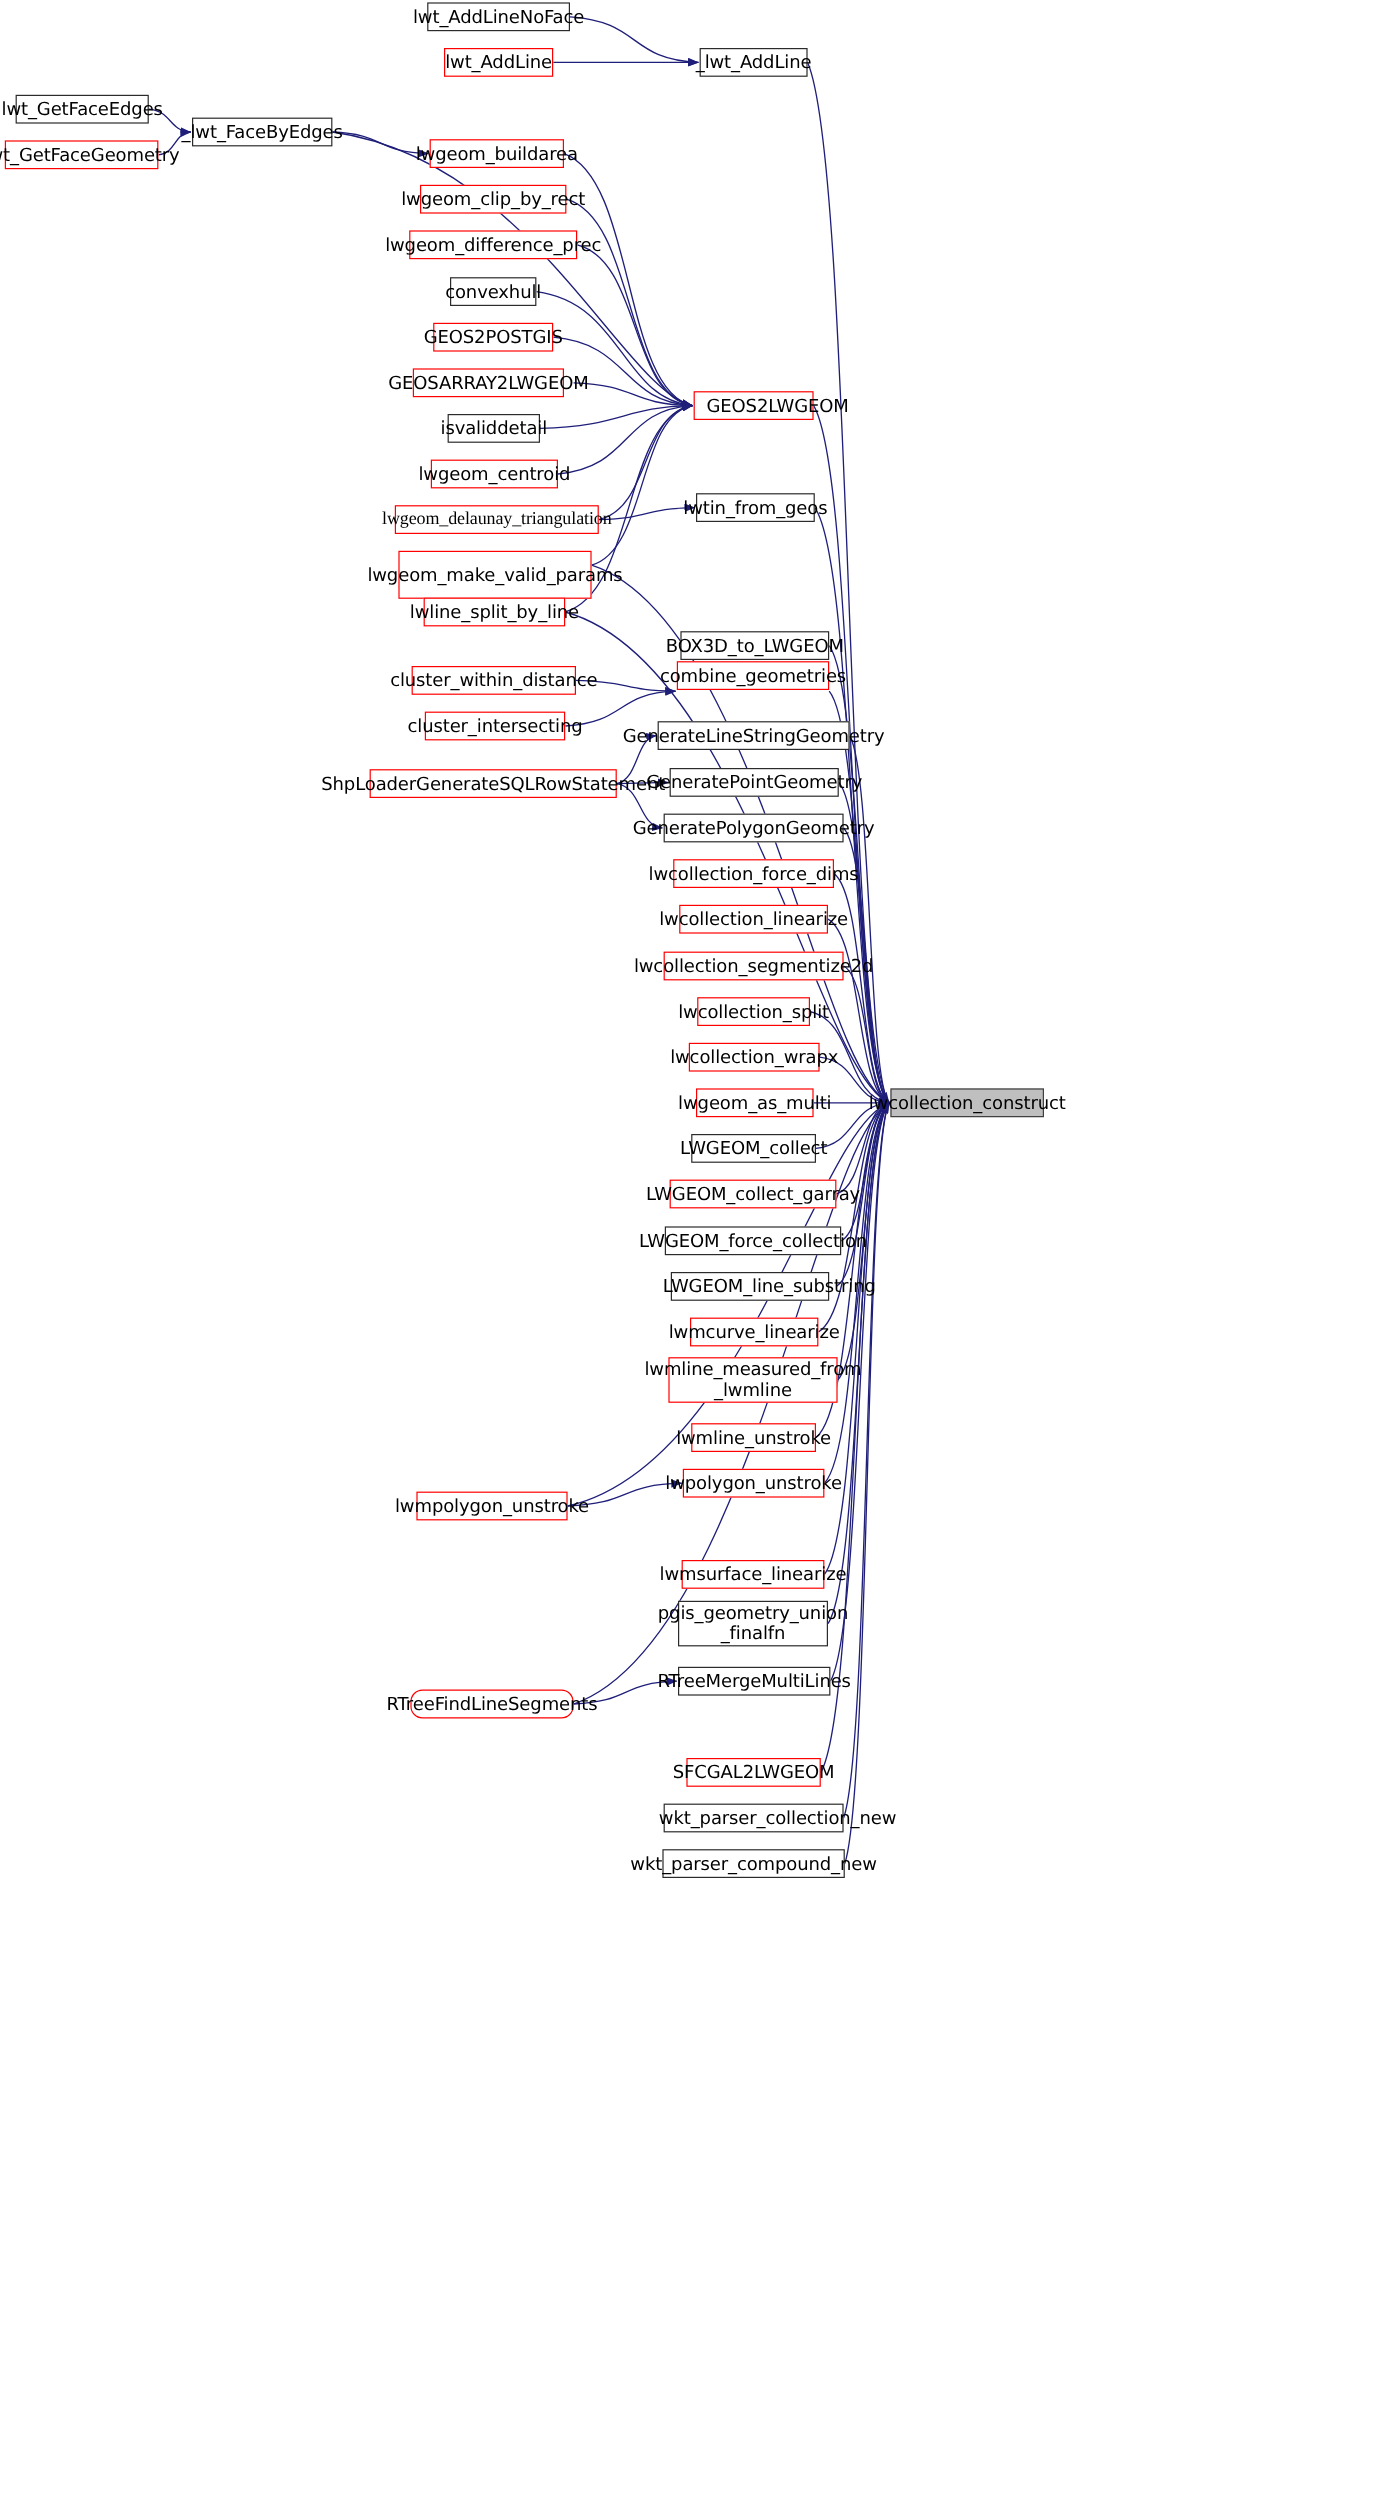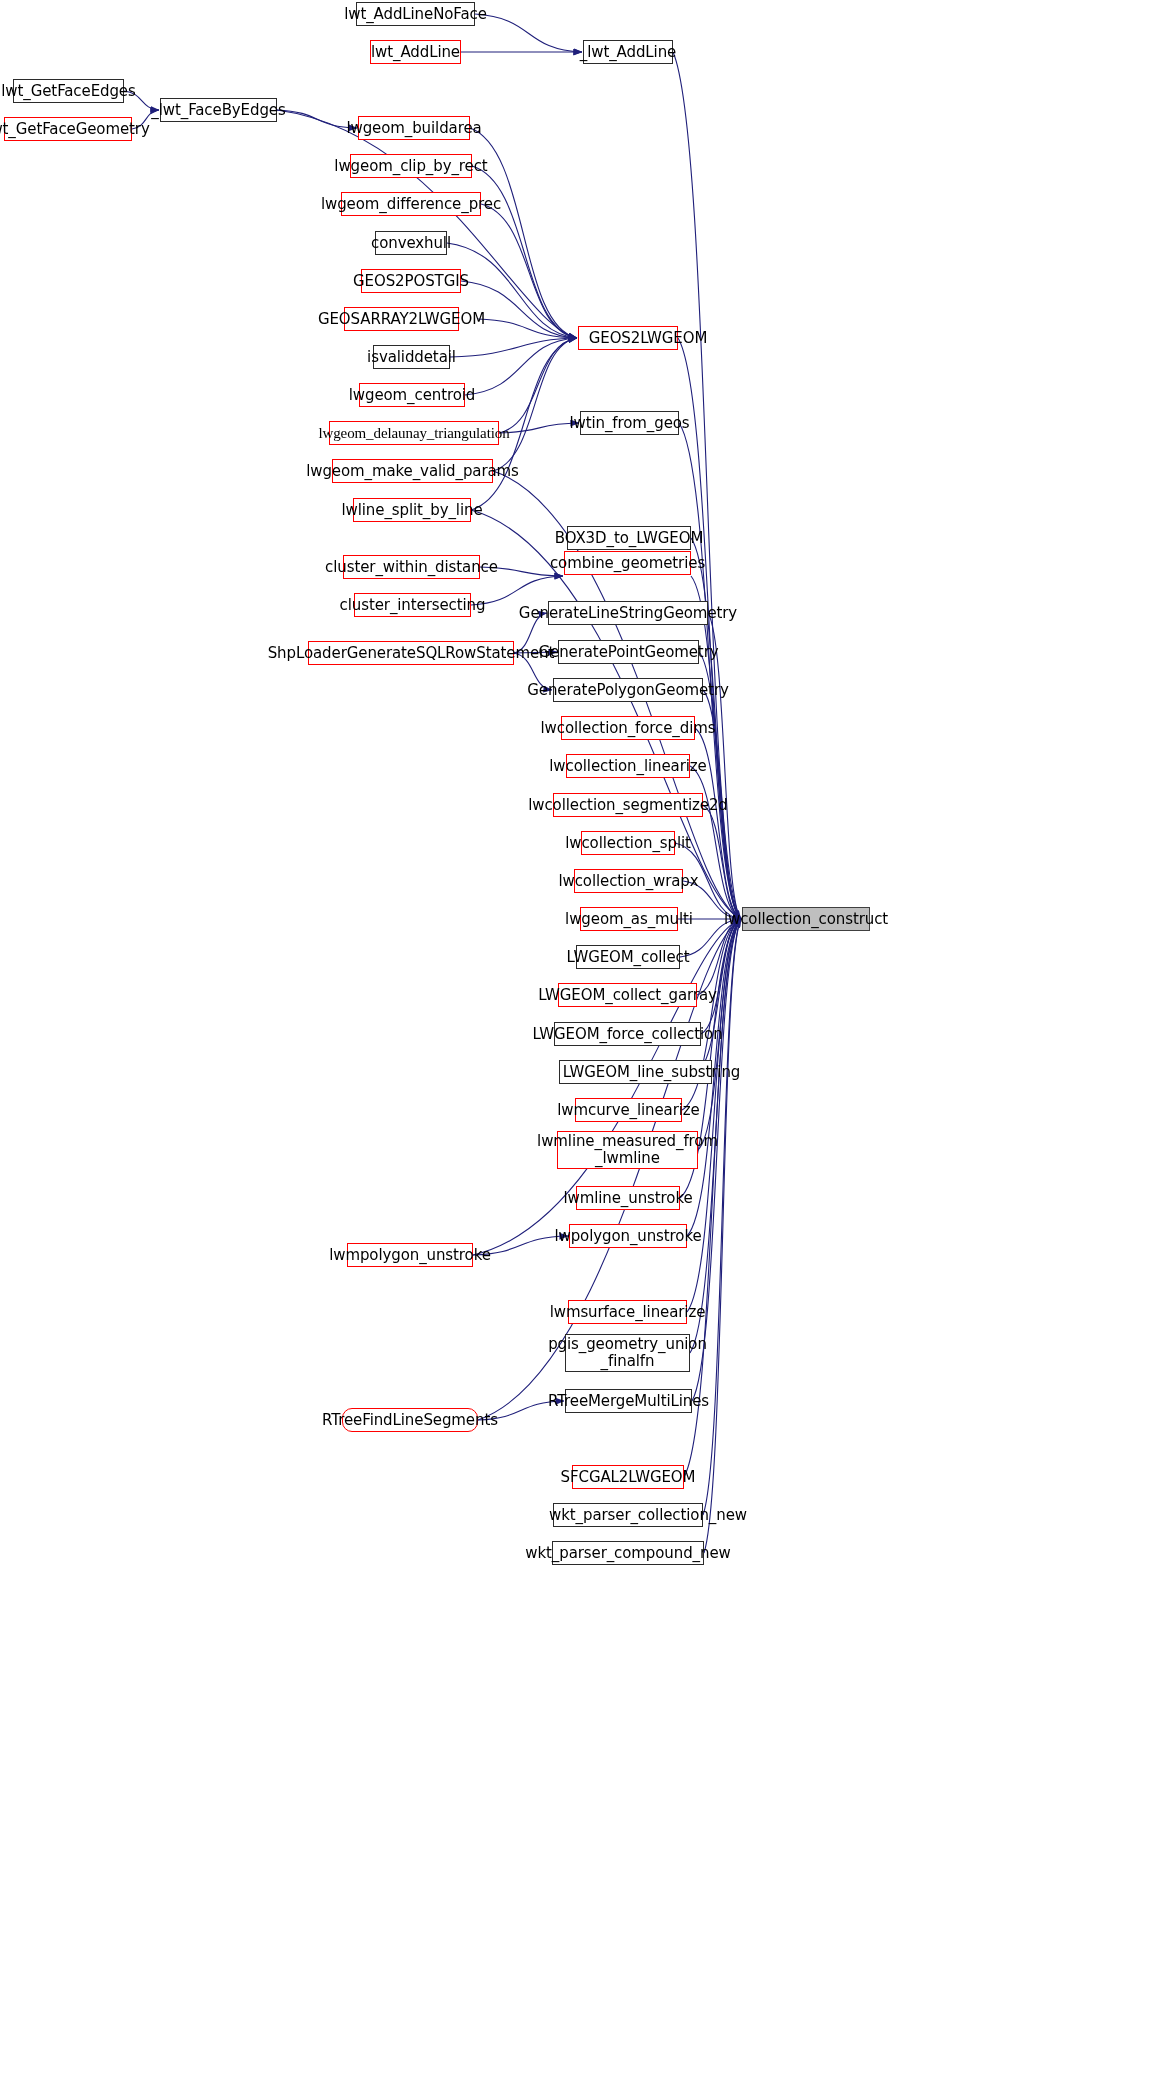--- a/index.html
+++ b/index.html
@@ -100,47 +100,47 @@
       <div class="node red" style="left: 370px; top: 40px; width: 91px; height: 24px;">lwt_AddLine</div>
       <div class="node dark" style="left: 583px; top: 40px; width: 90px; height: 24px;">_lwt_AddLine</div>
       <div class="node dark" style="left: 13px; top: 79px; width: 111px; height: 24px;">lwt_GetFaceEdges</div>
       <div class="node dark" style="left: 160px; top: 98px; width: 117px; height: 24px;">_lwt_FaceByEdges</div>
       <div class="node red" style="left: 4px; top: 117px; width: 128px; height: 24px;">lwt_GetFaceGeometry</div>
       <div class="node red" style="left: 358px; top: 116px; width: 112px; height: 24px;">lwgeom_buildarea</div>
       <div class="node red" style="left: 350px; top: 154px; width: 122px; height: 24px;">lwgeom_clip_by_rect</div>
       <div class="node red" style="left: 341px; top: 192px; width: 140px; height: 24px;">lwgeom_difference_prec</div>
       <div class="node dark" style="left: 375px; top: 231px; width: 72px; height: 24px;">convexhull</div>
       <div class="node red" style="left: 361px; top: 269px; width: 100px; height: 24px;">GEOS2POSTGIS</div>
-      <div class="node red" style="left: 344px; top: 307px; width: 115px; height: 24px;">GEOSARRAY2LWGEOM</div>
+      <div class="node red" style="left: 344px; top: 307px; width: 126px; height: 24px;">GEOSARRAY2LWGEOM</div>
       <div class="node dark" style="left: 373px; top: 345px; width: 77px; height: 24px;">isvaliddetail</div>
       <div class="node red" style="left: 578px; top: 326px; width: 100px; height: 24px; padding-left: 40px;">GEOS2LWGEOM</div>
       <div class="node red" style="left: 359px; top: 383px; width: 106px; height: 24px;">lwgeom_centroid</div>
       <div class="node dark" style="left: 580px; top: 411px; width: 99px; height: 24px;">lwtin_from_geos</div>
       <div class="node red" style="left: 329px; top: 421px; width: 170px; height: 24px; font-family: Liberation Serif, serif;">lwgeom_delaunay_triangulation</div>
-      <div class="node red" style="left: 332px; top: 459px; width: 161px; height: 24px;">lwgeom_make_valid_params</div>
+      <div class="node red" style="left: 332px; top: 459px; width: 161px; height: 40px;">lwgeom_make_valid_params</div>
       <div class="node red" style="left: 353px; top: 498px; width: 118px; height: 24px;">lwline_split_by_line</div>
       <div class="node dark" style="left: 567px; top: 526px; width: 124px; height: 24px;">BOX3D_to_LWGEOM</div>
       <div class="node red" style="left: 343px; top: 555px; width: 137px; height: 24px;">cluster_within_distance</div>
       <div class="node red" style="left: 564px; top: 551px; width: 127px; height: 24px;">combine_geometries</div>
       <div class="node red" style="left: 354px; top: 593px; width: 117px; height: 24px;">cluster_intersecting</div>
       <div class="node dark" style="left: 548px; top: 601px; width: 160px; height: 24px;">GenerateLineStringGeometry</div>
       <div class="node red" style="left: 308px; top: 641px; width: 206px; height: 24px;">ShpLoaderGenerateSQLRowStatement</div>
       <div class="node dark" style="left: 558px; top: 640px; width: 141px; height: 24px;">GeneratePointGeometry</div>
       <div class="node dark" style="left: 553px; top: 678px; width: 150px; height: 24px;">GeneratePolygonGeometry</div>
       <div class="node red" style="left: 561px; top: 716px; width: 134px; height: 24px;">lwcollection_force_dims</div>
       <div class="node red" style="left: 566px; top: 754px; width: 124px; height: 24px;">lwcollection_linearize</div>
       <div class="node red" style="left: 553px; top: 793px; width: 150px; height: 24px;">lwcollection_segmentize2d</div>
       <div class="node red" style="left: 581px; top: 831px; width: 94px; height: 24px;">lwcollection_split</div>
       <div class="node red" style="left: 574px; top: 869px; width: 109px; height: 24px;">lwcollection_wrapx</div>
       <div class="node red" style="left: 580px; top: 907px; width: 98px; height: 24px;">lwgeom_as_multi</div>
       <div class="node cur" style="left: 742px; top: 907px; width: 128px; height: 24px;">lwcollection_construct</div>
       <div class="node dark" style="left: 576px; top: 945px; width: 104px; height: 24px;">LWGEOM_collect</div>
       <div class="node red" style="left: 558px; top: 983px; width: 139px; height: 24px;">LWGEOM_collect_garray</div>
       <div class="node dark" style="left: 554px; top: 1022px; width: 147px; height: 24px;">LWGEOM_force_collection</div>
-      <div class="node dark" style="left: 559px; top: 1060px; width: 153px; height: 24px; padding-left: 32px;">LWGEOM_line_substring</div>
+      <div class="node dark" style="left: 559px; top: 1060px; width: 132px; height: 24px; padding-left: 32px;">LWGEOM_line_substring</div>
       <div class="node red" style="left: 575px; top: 1098px; width: 107px; height: 24px;">lwmcurve_linearize</div>
       <div class="node red" style="left: 557px; top: 1131px; width: 141px; height: 38px;">lwmline_measured_from
 _lwmline</div>
       <div class="node red" style="left: 576px; top: 1186px; width: 104px; height: 24px;">lwmline_unstroke</div>
       <div class="node red" style="left: 569px; top: 1224px; width: 118px; height: 24px;">lwpolygon_unstroke</div>
       <div class="node red" style="left: 347px; top: 1243px; width: 126px; height: 24px;">lwmpolygon_unstroke</div>
       <div class="node red" style="left: 568px; top: 1300px; width: 119px; height: 24px;">lwmsurface_linearize</div>
       <div class="node dark" style="left: 565px; top: 1334px; width: 125px; height: 38px;">pgis_geometry_union
 _finalfn</div>
       <div class="node dark" style="left: 565px; top: 1389px; width: 127px; height: 24px;">RTreeMergeMultiLines</div>

